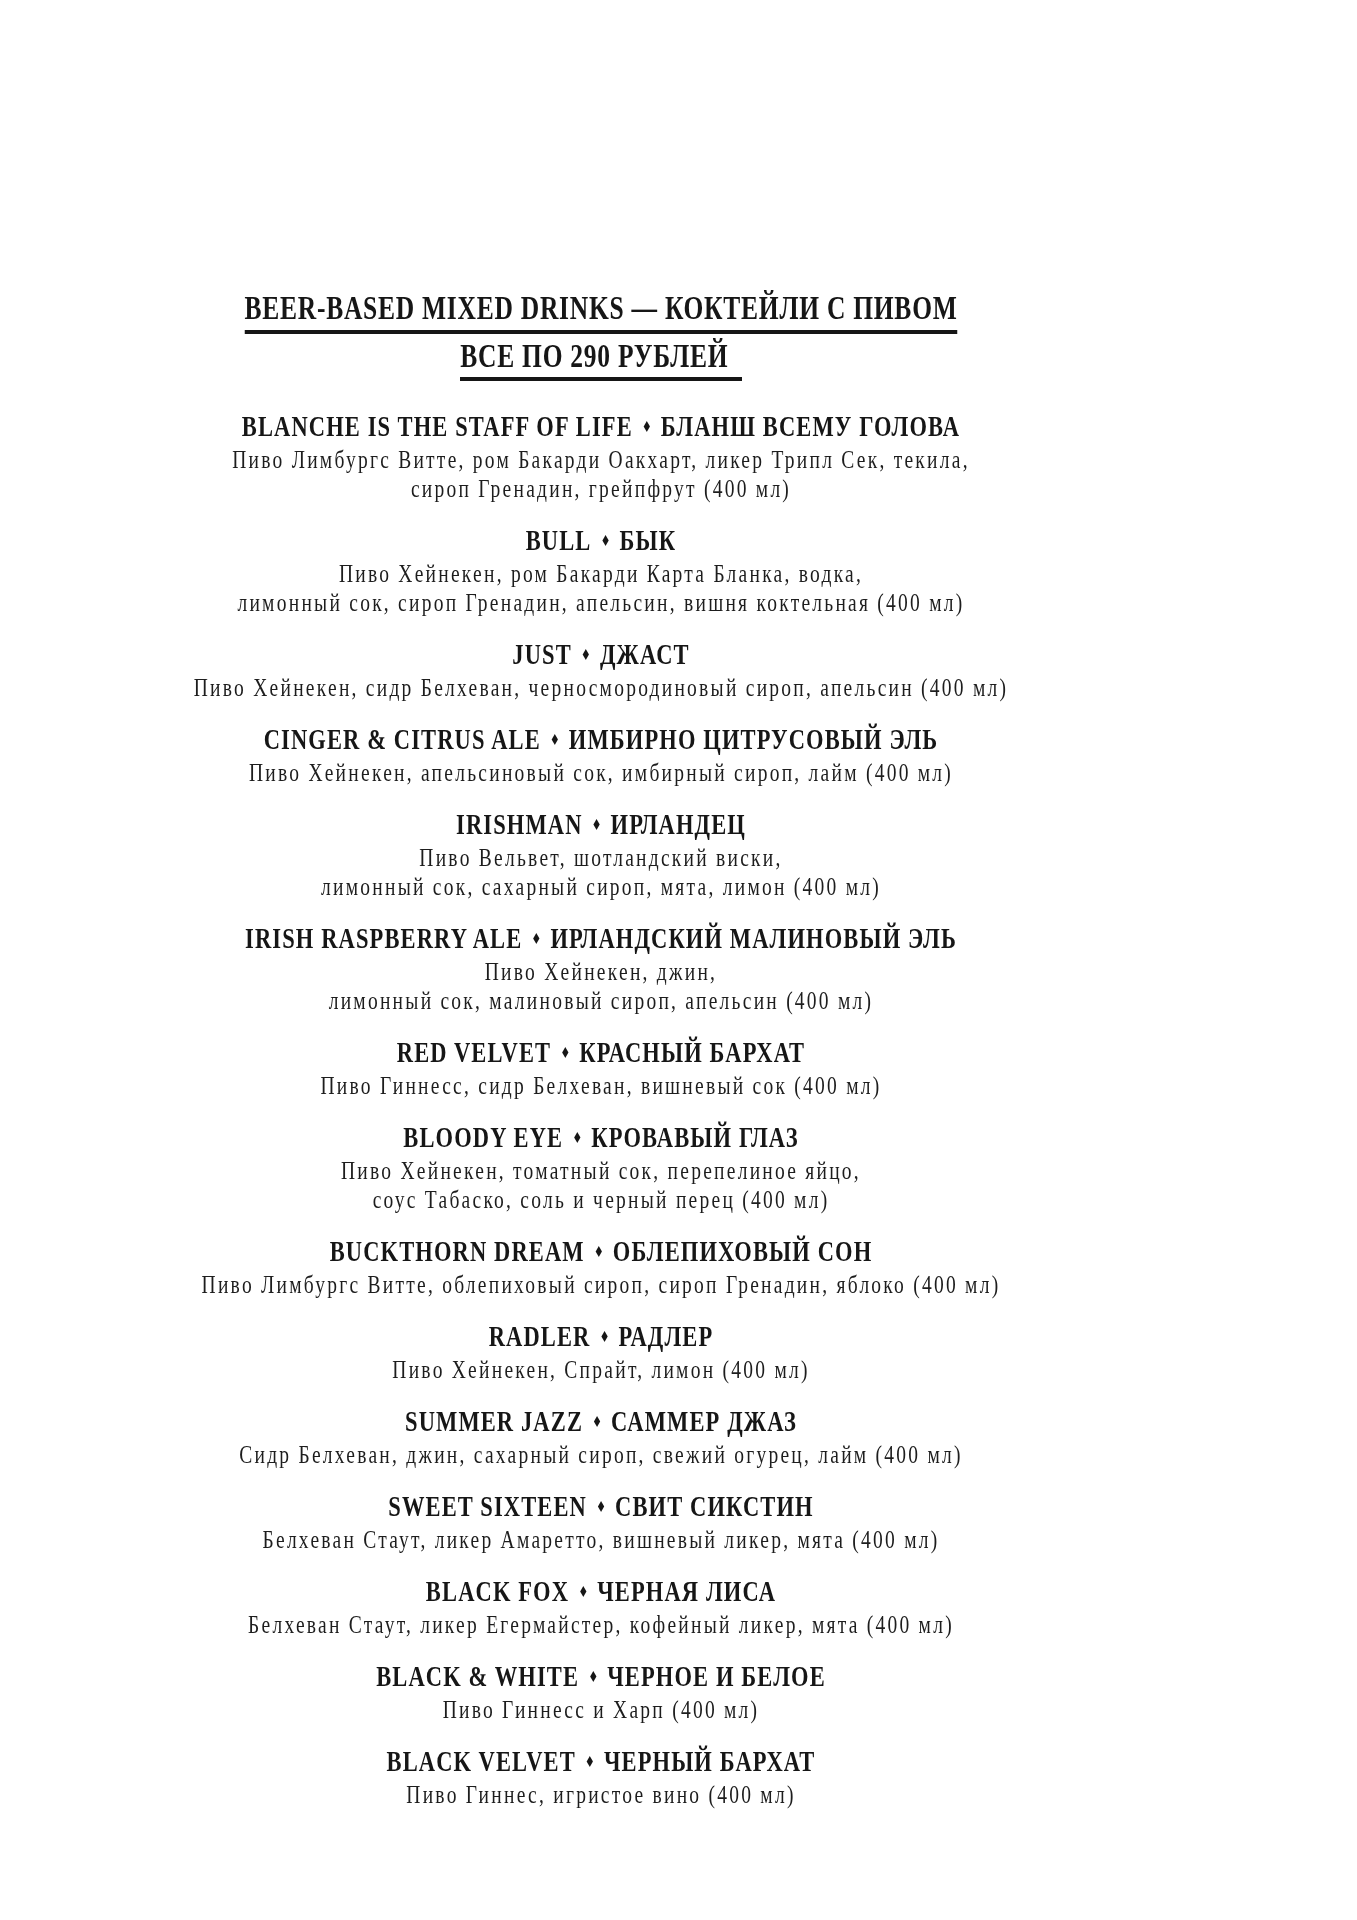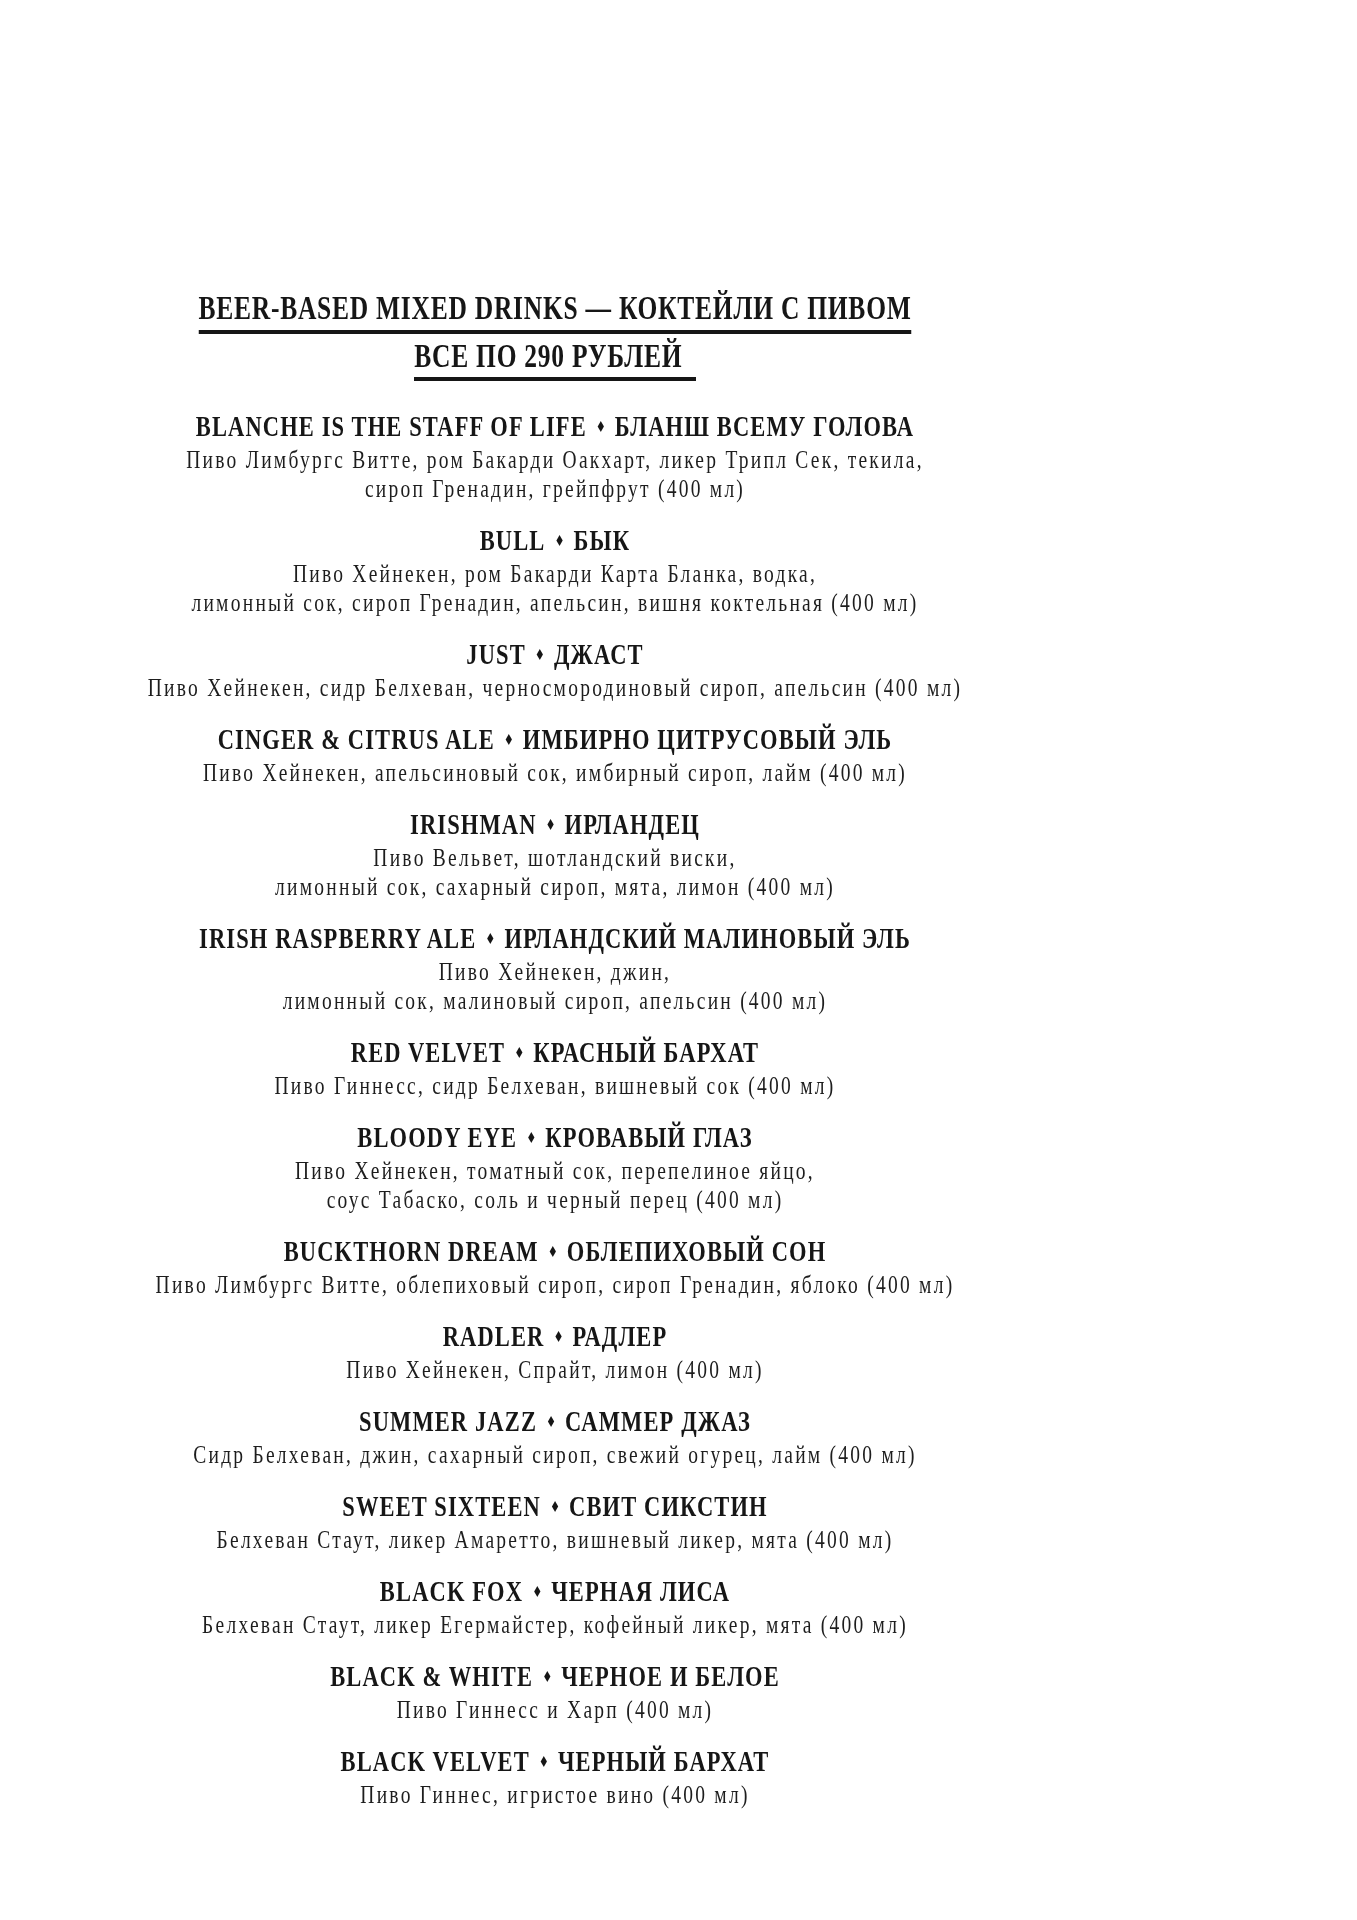--- a/index.html
+++ b/index.html
@@ -7,20 +7,21 @@
     width: 1357px; height: 1920px;
     background: #ffffff;
     position: relative;
     overflow: hidden;
     font-family: "Liberation Serif", "DejaVu Serif", serif;
     color: #161616;
   }
   .page {
     position: absolute; inset: 0;
     background: #ffffff;
+    margin-left: 46px;
   }
   
   .menu {
     position: absolute;
     top: 0; left: -95px;
     width: 1300px;
     padding-top: 286px;
     transform: scaleX(0.75);
     transform-origin: 650px 0;
     text-align: center;

